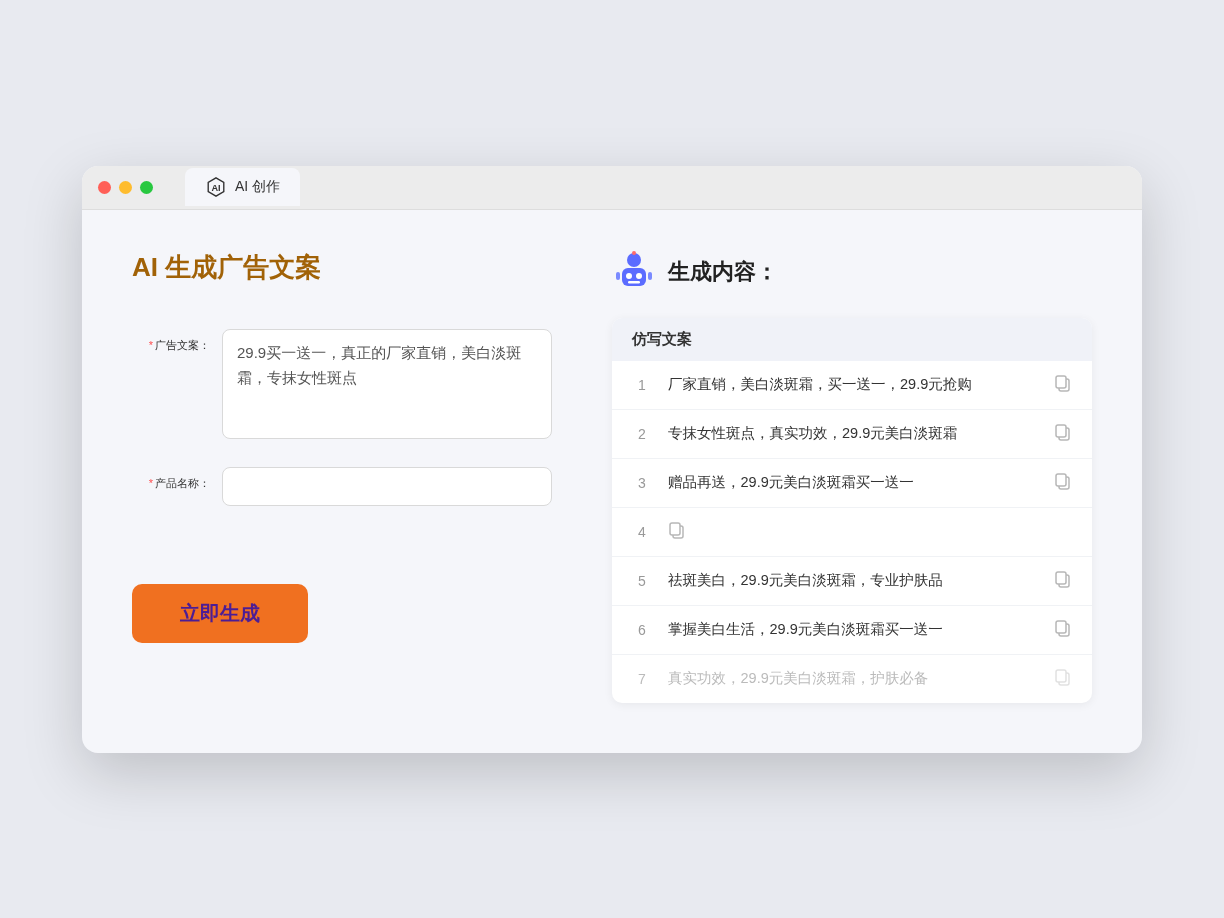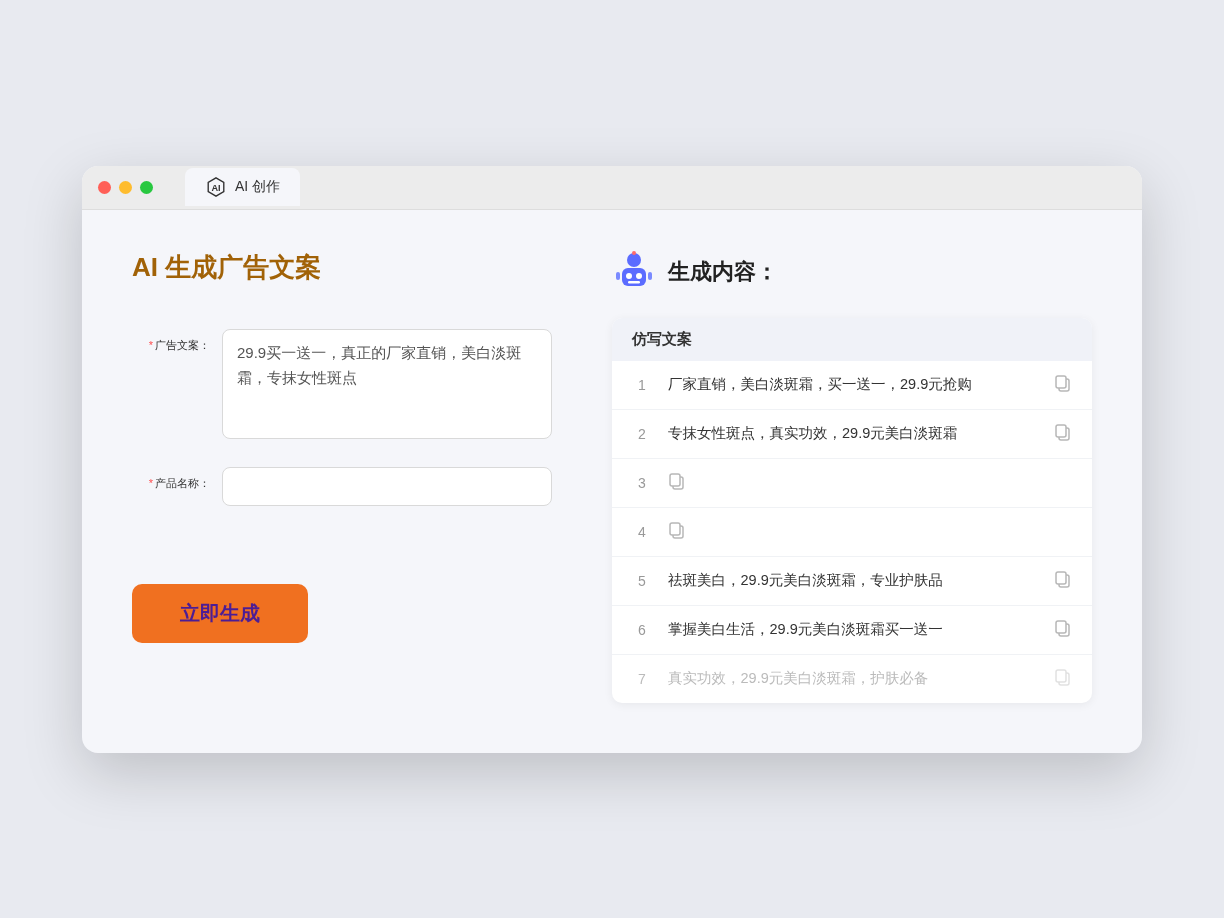--- a/index.html
+++ b/index.html
@@ -281,20 +281,21 @@
           <div class="table-row">
             <span class="row-num">2</span>
             <span class="row-text">专抹女性斑点，真实功效，29.9元美白淡斑霜</span>
             <span style="cursor: pointer;"><svg width="18" height="18" viewBox="0 0 18 18" fill="none" style="opacity:0.6">
       <rect x="5" y="5" width="10" height="12" rx="2" stroke="#888" stroke-width="1.5" fill="none"></rect>
       <rect x="2" y="2" width="10" height="12" rx="2" stroke="#888" stroke-width="1.5" fill="#fff"></rect>
     </svg></span>
           </div>
           <div class="table-row">
             <span class="row-num">3</span>
+            <span class="row-text">赠品再送，29.9元美白淡斑霜买一送一</span>
             <span style="cursor: pointer;"><svg width="18" height="18" viewBox="0 0 18 18" fill="none" style="opacity:0.6">
       <rect x="5" y="5" width="10" height="12" rx="2" stroke="#888" stroke-width="1.5" fill="none"></rect>
       <rect x="2" y="2" width="10" height="12" rx="2" stroke="#888" stroke-width="1.5" fill="#fff"></rect>
     </svg></span>
           </div>
           <div class="table-row">
             <span class="row-num">4</span>
             <span style="cursor: pointer;"><svg width="18" height="18" viewBox="0 0 18 18" fill="none" style="opacity:0.6">
       <rect x="5" y="5" width="10" height="12" rx="2" stroke="#888" stroke-width="1.5" fill="none"></rect>
       <rect x="2" y="2" width="10" height="12" rx="2" stroke="#888" stroke-width="1.5" fill="#fff"></rect>

